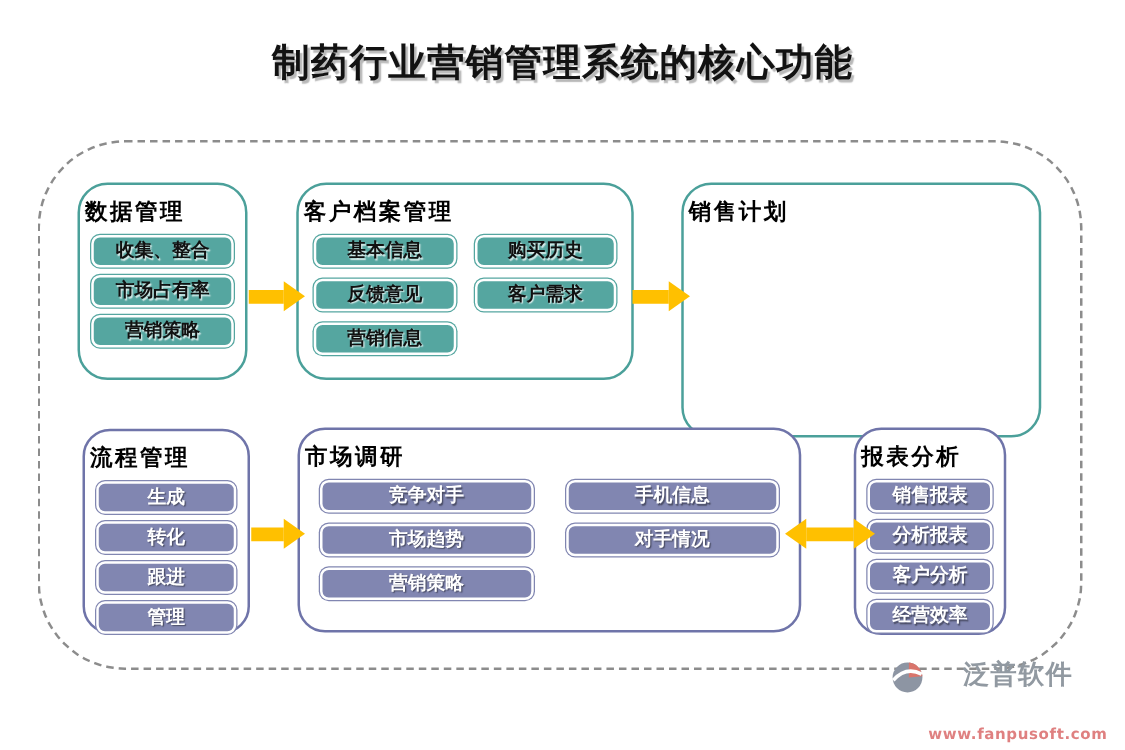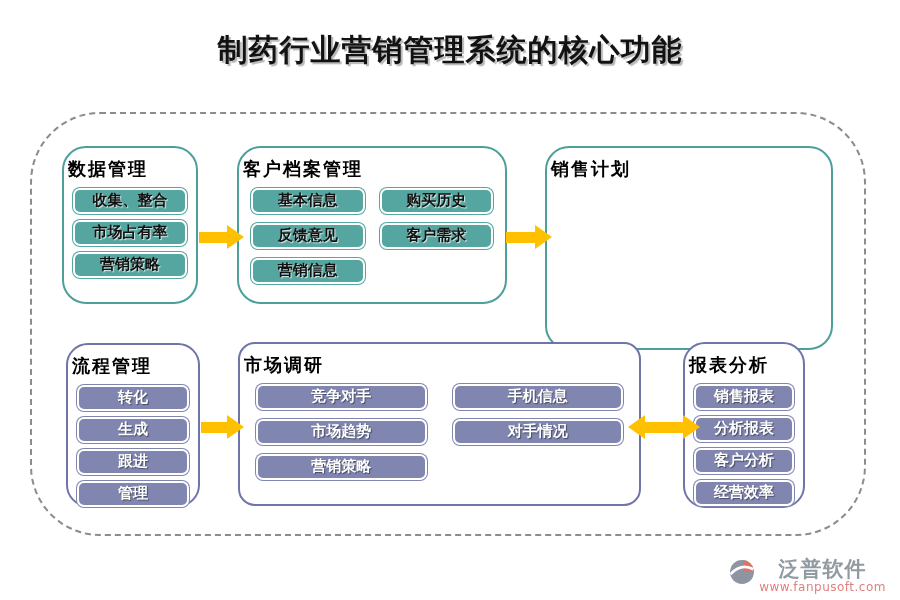--- a/index.html
+++ b/index.html
@@ -65,23 +65,24 @@
     position:absolute; right:14px; bottom:6px;
     display:flex; align-items:flex-start; gap:4px;
   }
   .wm-text { text-align:center; }
   .wm-brand {
     font-size:21px; font-weight:700; color:var(--watermark-text);
     letter-spacing:1px; line-height:22px;
     font-family:"DejaVu Sans","Liberation Sans",sans-serif;
   }
   .wm-url {
-    font-size:12px; font-weight:400; color:var(--watermark-url);
+    font-size:12px; font-weight:700; color:var(--watermark-url);
     letter-spacing:.5px; line-height:14px;
     font-family:"DejaVu Sans","Liberation Sans",sans-serif;
+    margin-top:30px;
   }
 </style>
 </head>
 <body>
 
 <div class="stage">
 
   <h1 class="page-title">制药行业营销管理系统的核心功能</h1>
 
   <div class="frame"></div>
@@ -106,28 +107,28 @@
       </div>
   </section>
 
   <section class="box teal" id="box-2" style="left:545px; top:146px; width:288px; height:204px;">
     <div class="box-title">销售计划</div>
   </section>
 
   <section class="box purple" id="box-3" style="left:66px; top:343px; width:134px; height:164px;">
     <div class="box-title">流程管理</div>
     <div class="items cols1">
+        <div class="item">生成</div>
         <div class="item">转化</div>
-        <div class="item">生成</div>
         <div class="item">跟进</div>
         <div class="item">管理</div>
       </div>
   </section>
 
-  <section class="box purple" id="box-4" style="left:238px; top:342px; width:403px; height:164px;border-radius:17px;">
+  <section class="box purple" id="box-4" style="left:238px; top:342px; width:403px; height:164px;">
     <div class="box-title">市场调研</div>
     <div class="items cols2">
         <div class="item">竞争对手</div>
         <div class="item">手机信息</div>
         <div class="item">市场趋势</div>
         <div class="item">对手情况</div>
         <div class="item">营销策略</div>
       </div>
   </section>
 

